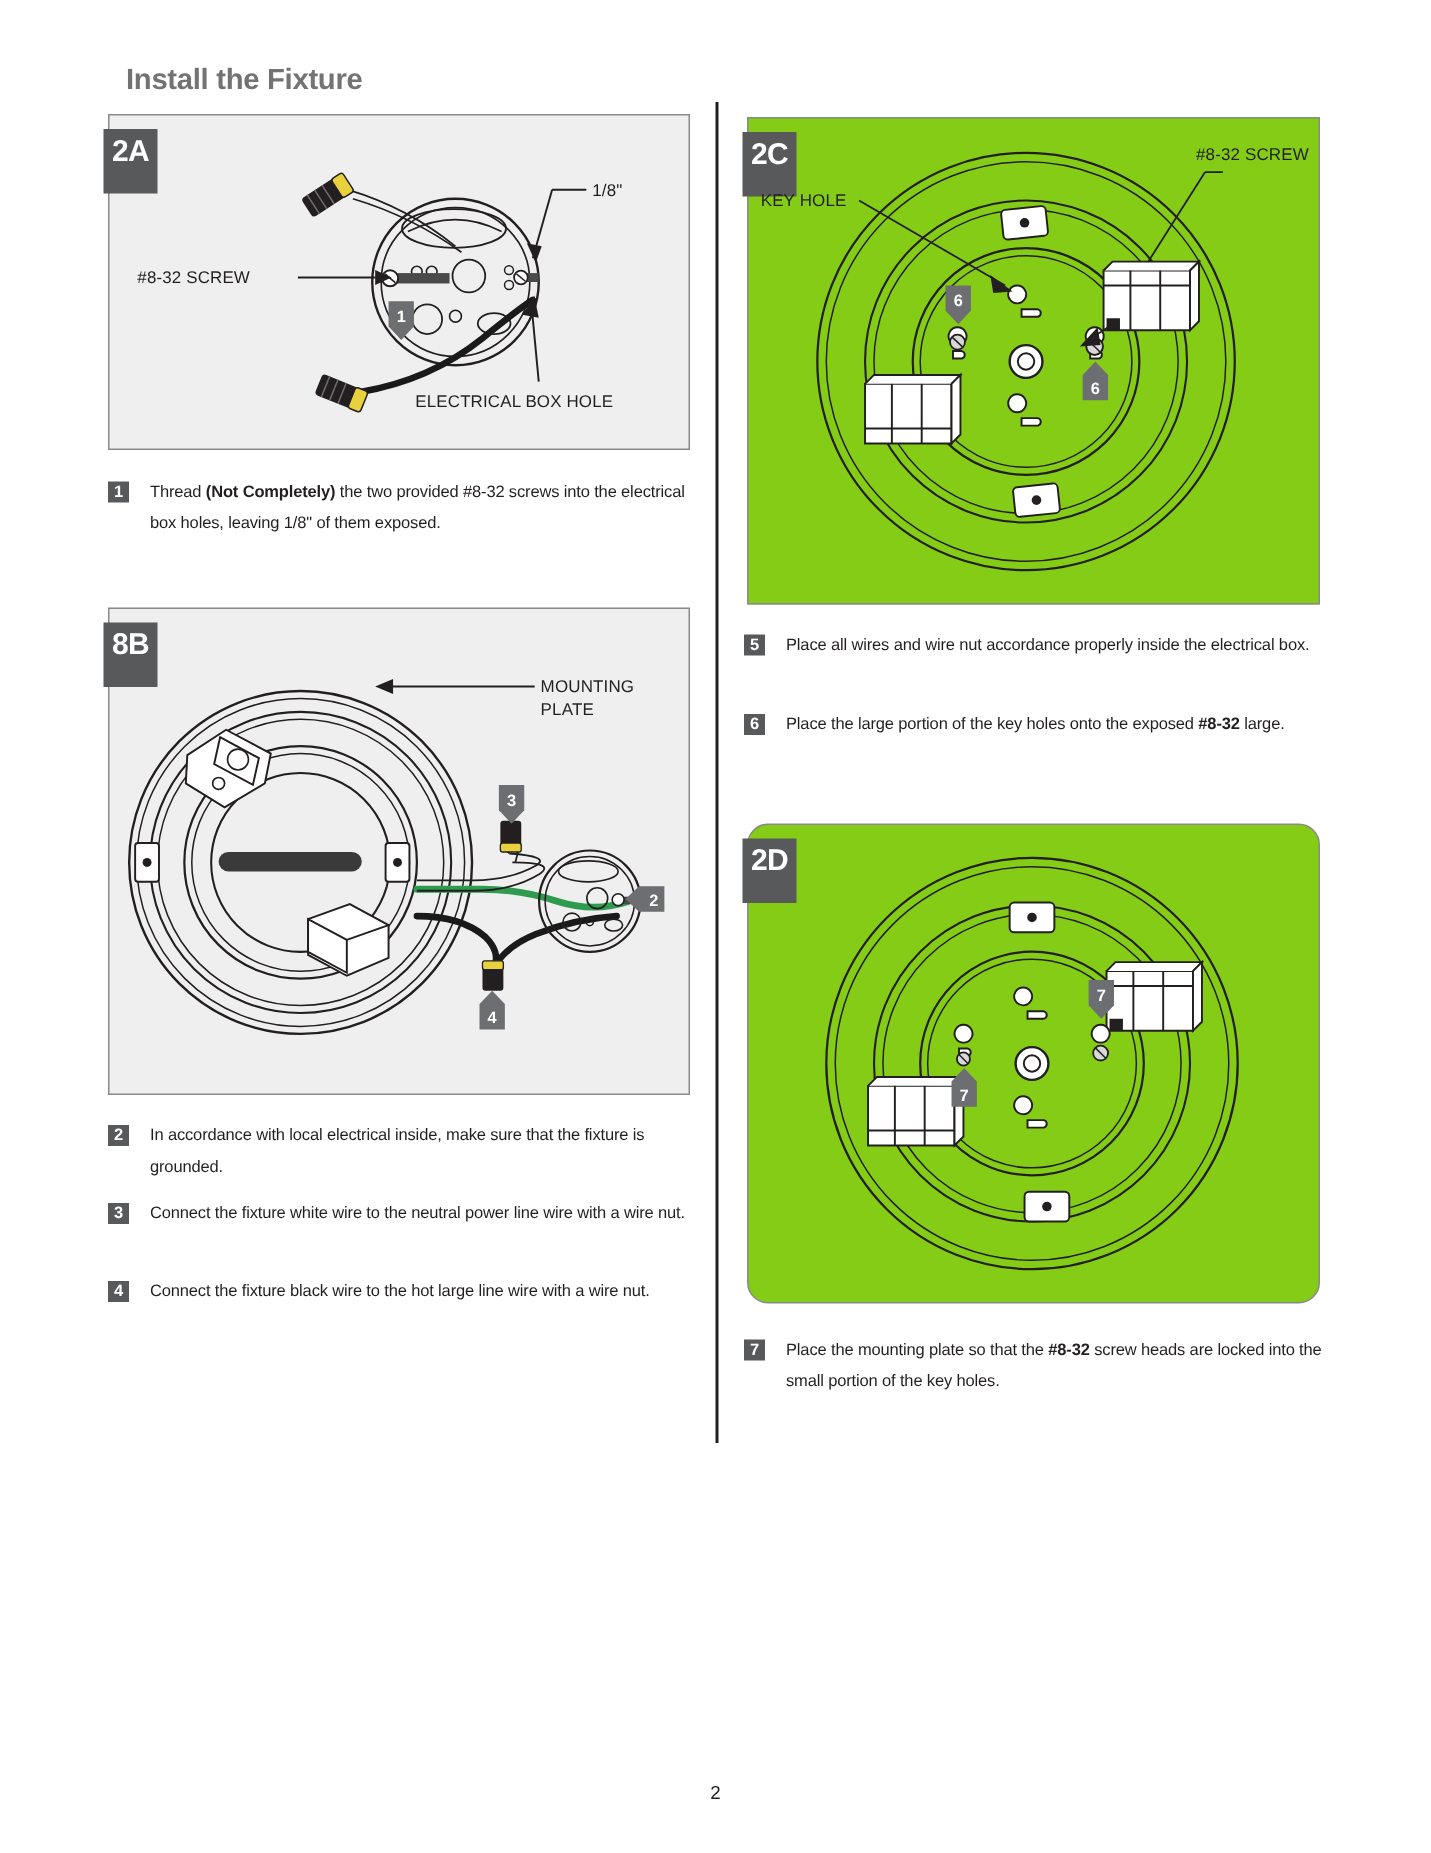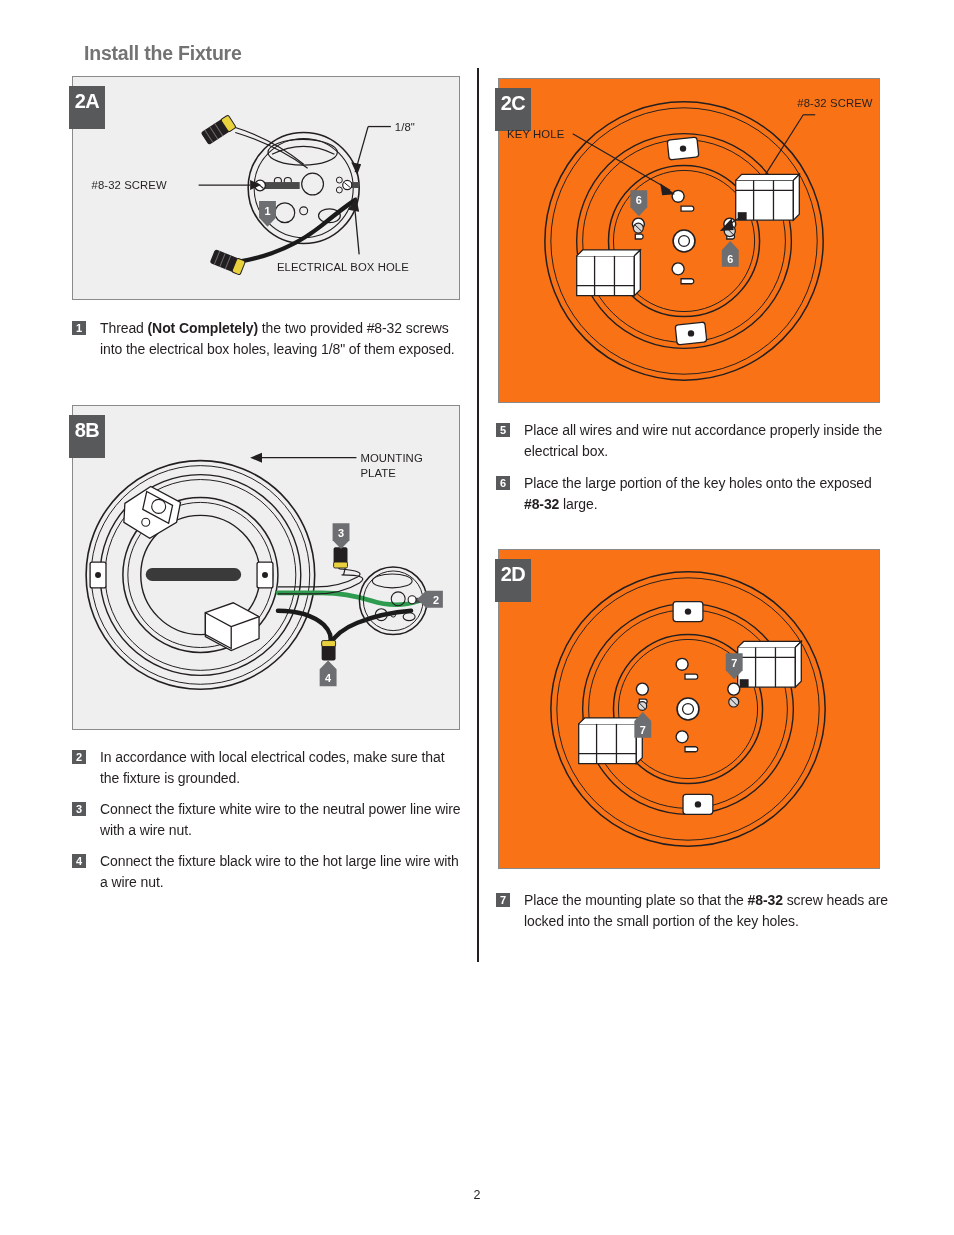--- a/index.html
+++ b/index.html
@@ -39,21 +39,21 @@
     height: 894px;
     background: #231f20;
   }
   
   .panel {
     position: absolute;
     border: 1.4px solid #8a8a8a;
     box-sizing: border-box;
   }
   .panel.gray { background: #efefef; }
-  .panel.white { background: #f97316; }
+  .panel.white { background: #84cc16; }
   .panel-badge {
     position: absolute;
     left: -4px;
     top: -9px;
     width: 36px;
     height: 43px;
     background: #58595b;
     color: #ffffff;
     font-size: 20px;
     font-weight: bold;
@@ -81,21 +81,21 @@
     background: #58595b;
     color: #ffffff;
     font-size: 11px;
     font-weight: bold;
     line-height: 14px;
     text-align: center;
     margin-top: 3px;
   }
   .step-text {
     margin-left: 14px;
-    font-size: 14px;
+    font-size: 11px;
     line-height: 20.5px;
     color: #231f20;
     letter-spacing: -0.1px;
   }
   .step-text b { font-weight: bold; }
   
   .page-number {
     position: absolute;
     left: 0;
     top: 1188px;
@@ -299,21 +299,21 @@
 
       <g>
         <path d="M248 265 h17 v17 h-17 z m8.5 -9 l8.5 9 h-17 z" fill="#6d6e71"></path>
         <text class="callout-num" x="256.5" y="278" text-anchor="middle">4</text>
       </g>
     </svg>
   </div>
 
   <div class="step" style="left:72px; top:747px; width:395px;">
     <div class="step-num">2</div>
-    <div class="step-text">In accordance with local electrical codes, make sure that the fixture is grounded.</div>
+    <div class="step-text">In accordance with local electrical inside, make sure that the fixture is grounded.</div>
   </div>
 
   <div class="step" style="left:72px; top:799px; width:395px;">
     <div class="step-num">3</div>
     <div class="step-text">Connect the fixture white wire to the neutral power line wire with a wire nut.</div>
   </div>
 
   <div class="step" style="left:72px; top:851px; width:395px;">
     <div class="step-num">4</div>
     <div class="step-text">Connect the fixture black wire to the hot large line wire with a wire nut.</div>
@@ -402,21 +402,21 @@
   <div class="step" style="left:496px; top:420px; width:392px;">
     <div class="step-num">5</div>
     <div class="step-text">Place all wires and wire nut accordance properly inside the electrical box.</div>
   </div>
 
   <div class="step" style="left:496px; top:473px; width:392px;">
     <div class="step-num">6</div>
     <div class="step-text"><span>Place the large portion of the key holes onto the exposed </span><b>#8-32</b><span> large.</span></div>
   </div>
 
-  <div class="panel white" style="left:498px; top:549px; width:382px; height:320px;">
+  <div class="panel white" style="left:498px; top:549px; width:382px; height:320px;border-radius:14px;">
     <div class="panel-badge">2D</div>
     <svg class="panel-svg" viewBox="0 0 382 320">
 
       <g fill="none" stroke="#231f20">
         <circle cx="190" cy="160" r="138" stroke-width="1.5"></circle>
         <circle cx="190" cy="160" r="132" stroke-width="1"></circle>
         <circle cx="190" cy="160" r="106" stroke-width="1.4"></circle>
         <circle cx="190" cy="160" r="100" stroke-width="1"></circle>
         <circle cx="190" cy="160" r="75" stroke-width="1.5"></circle>
         <circle cx="190" cy="160" r="70" stroke-width="1"></circle>

